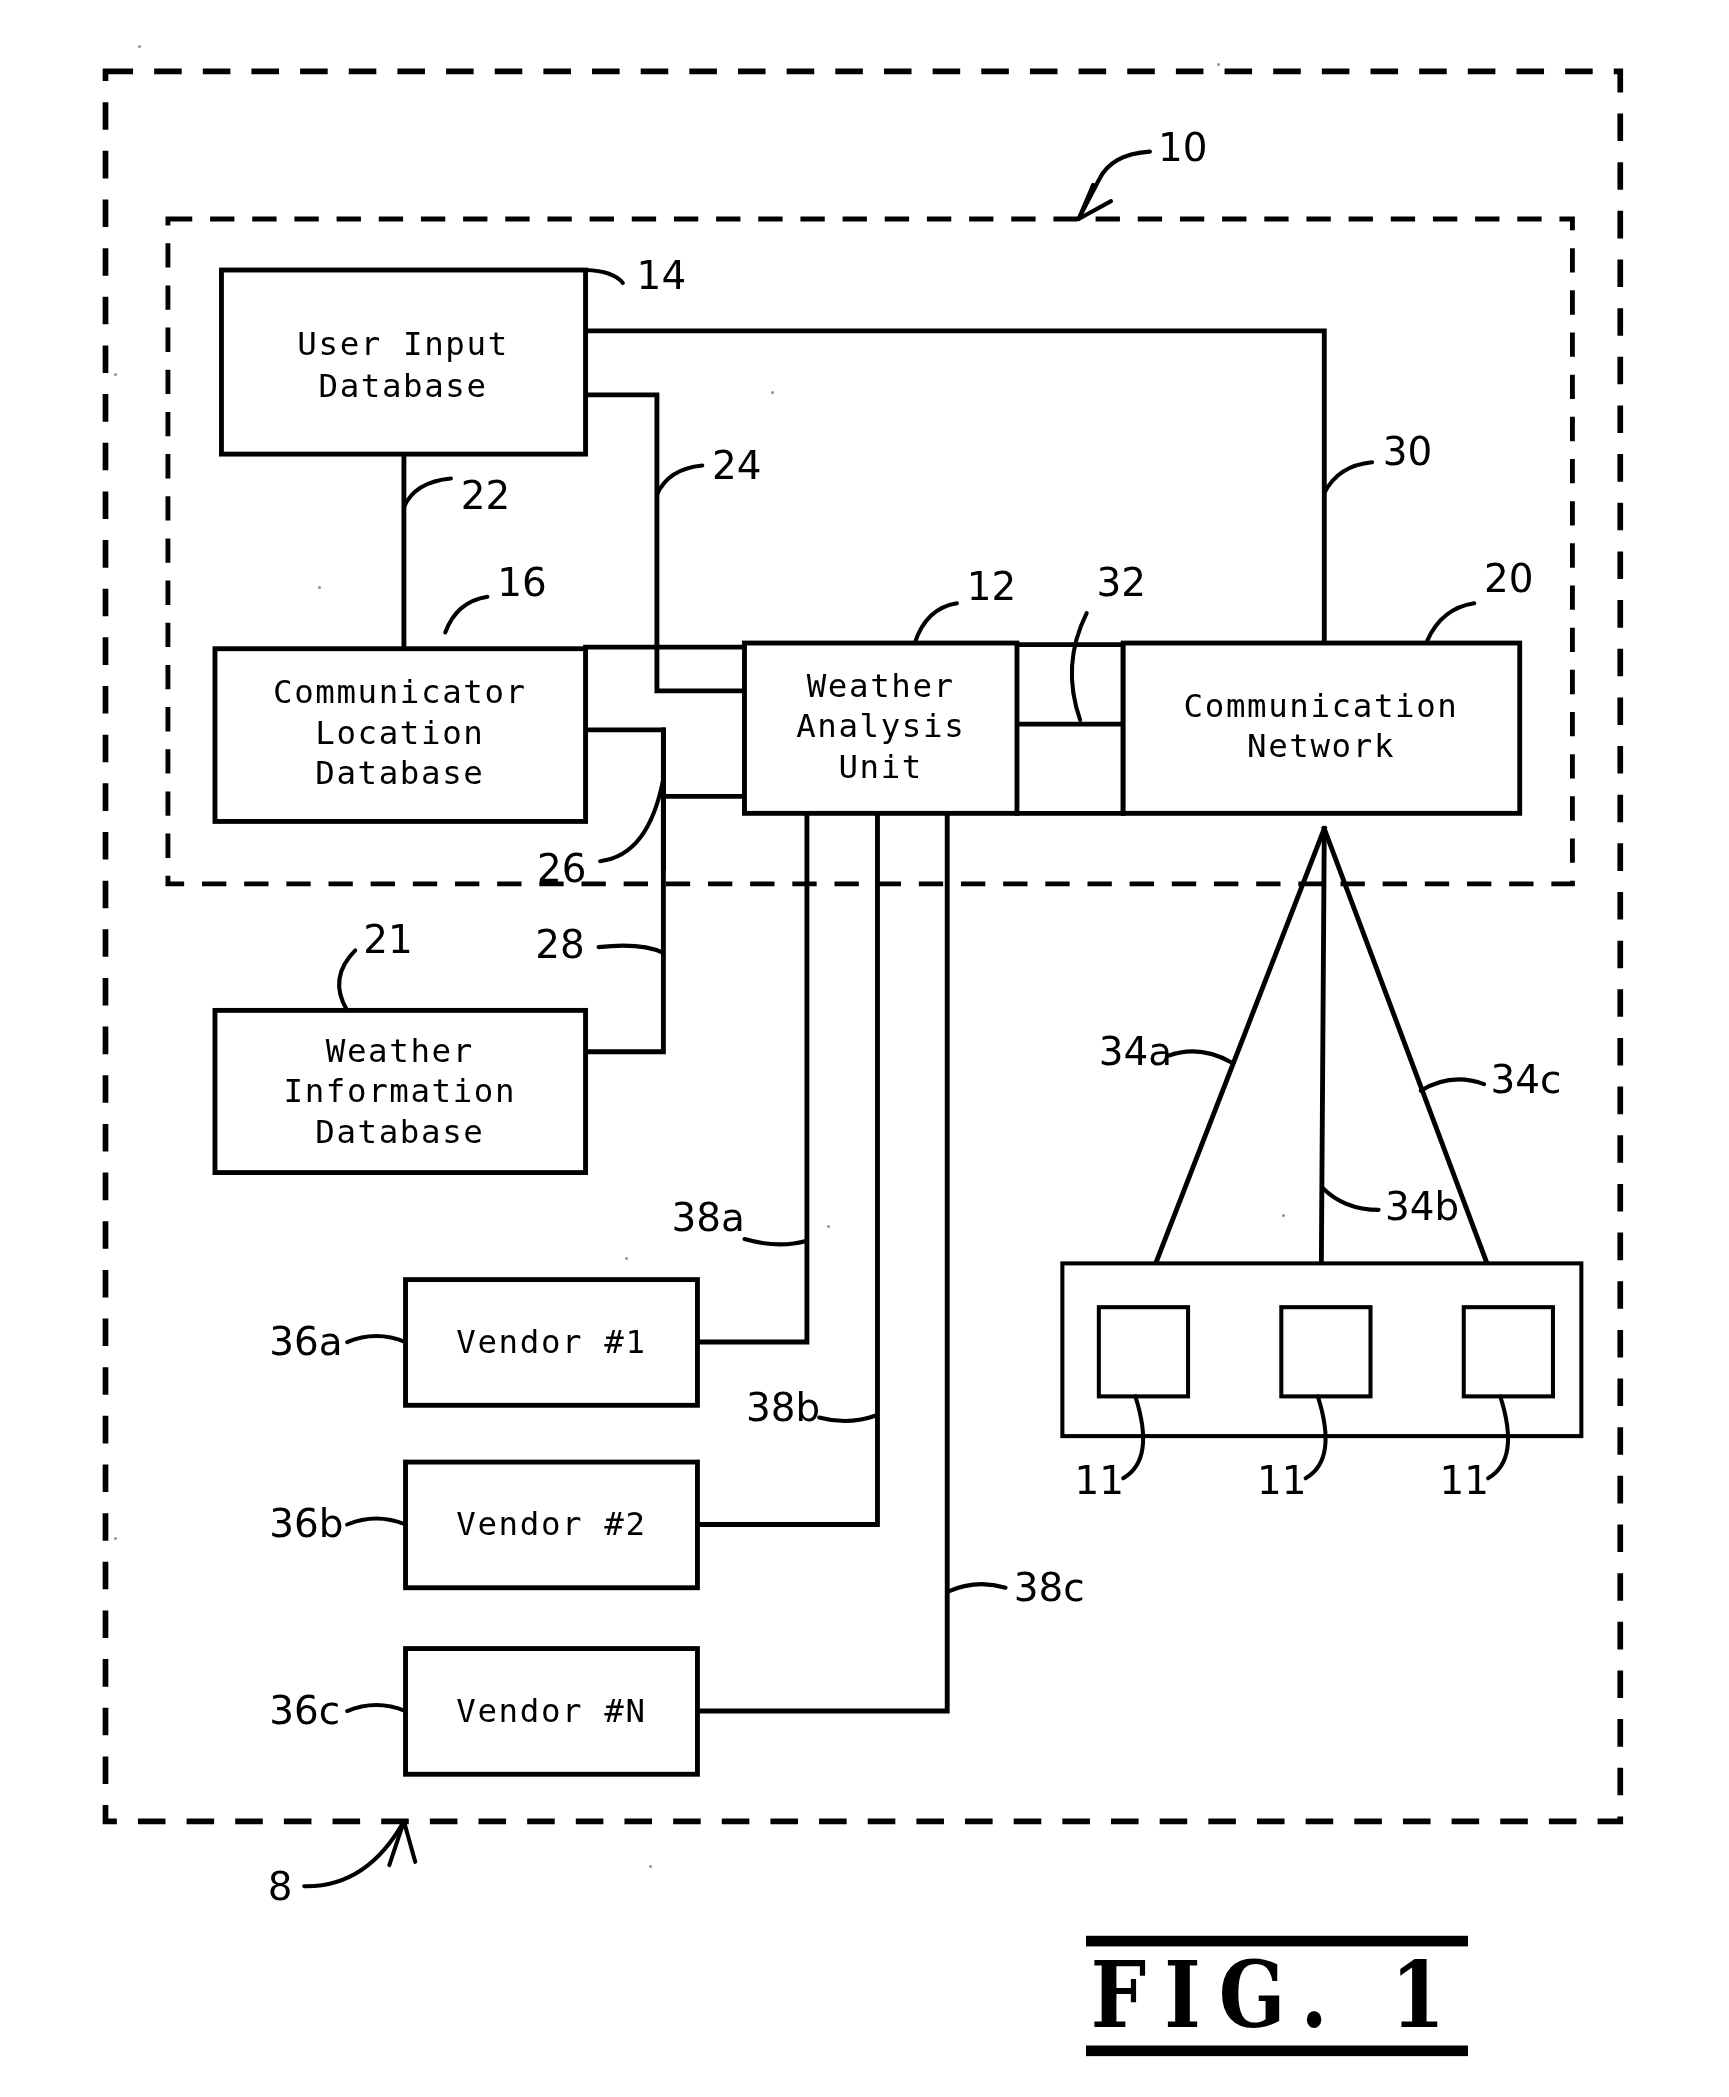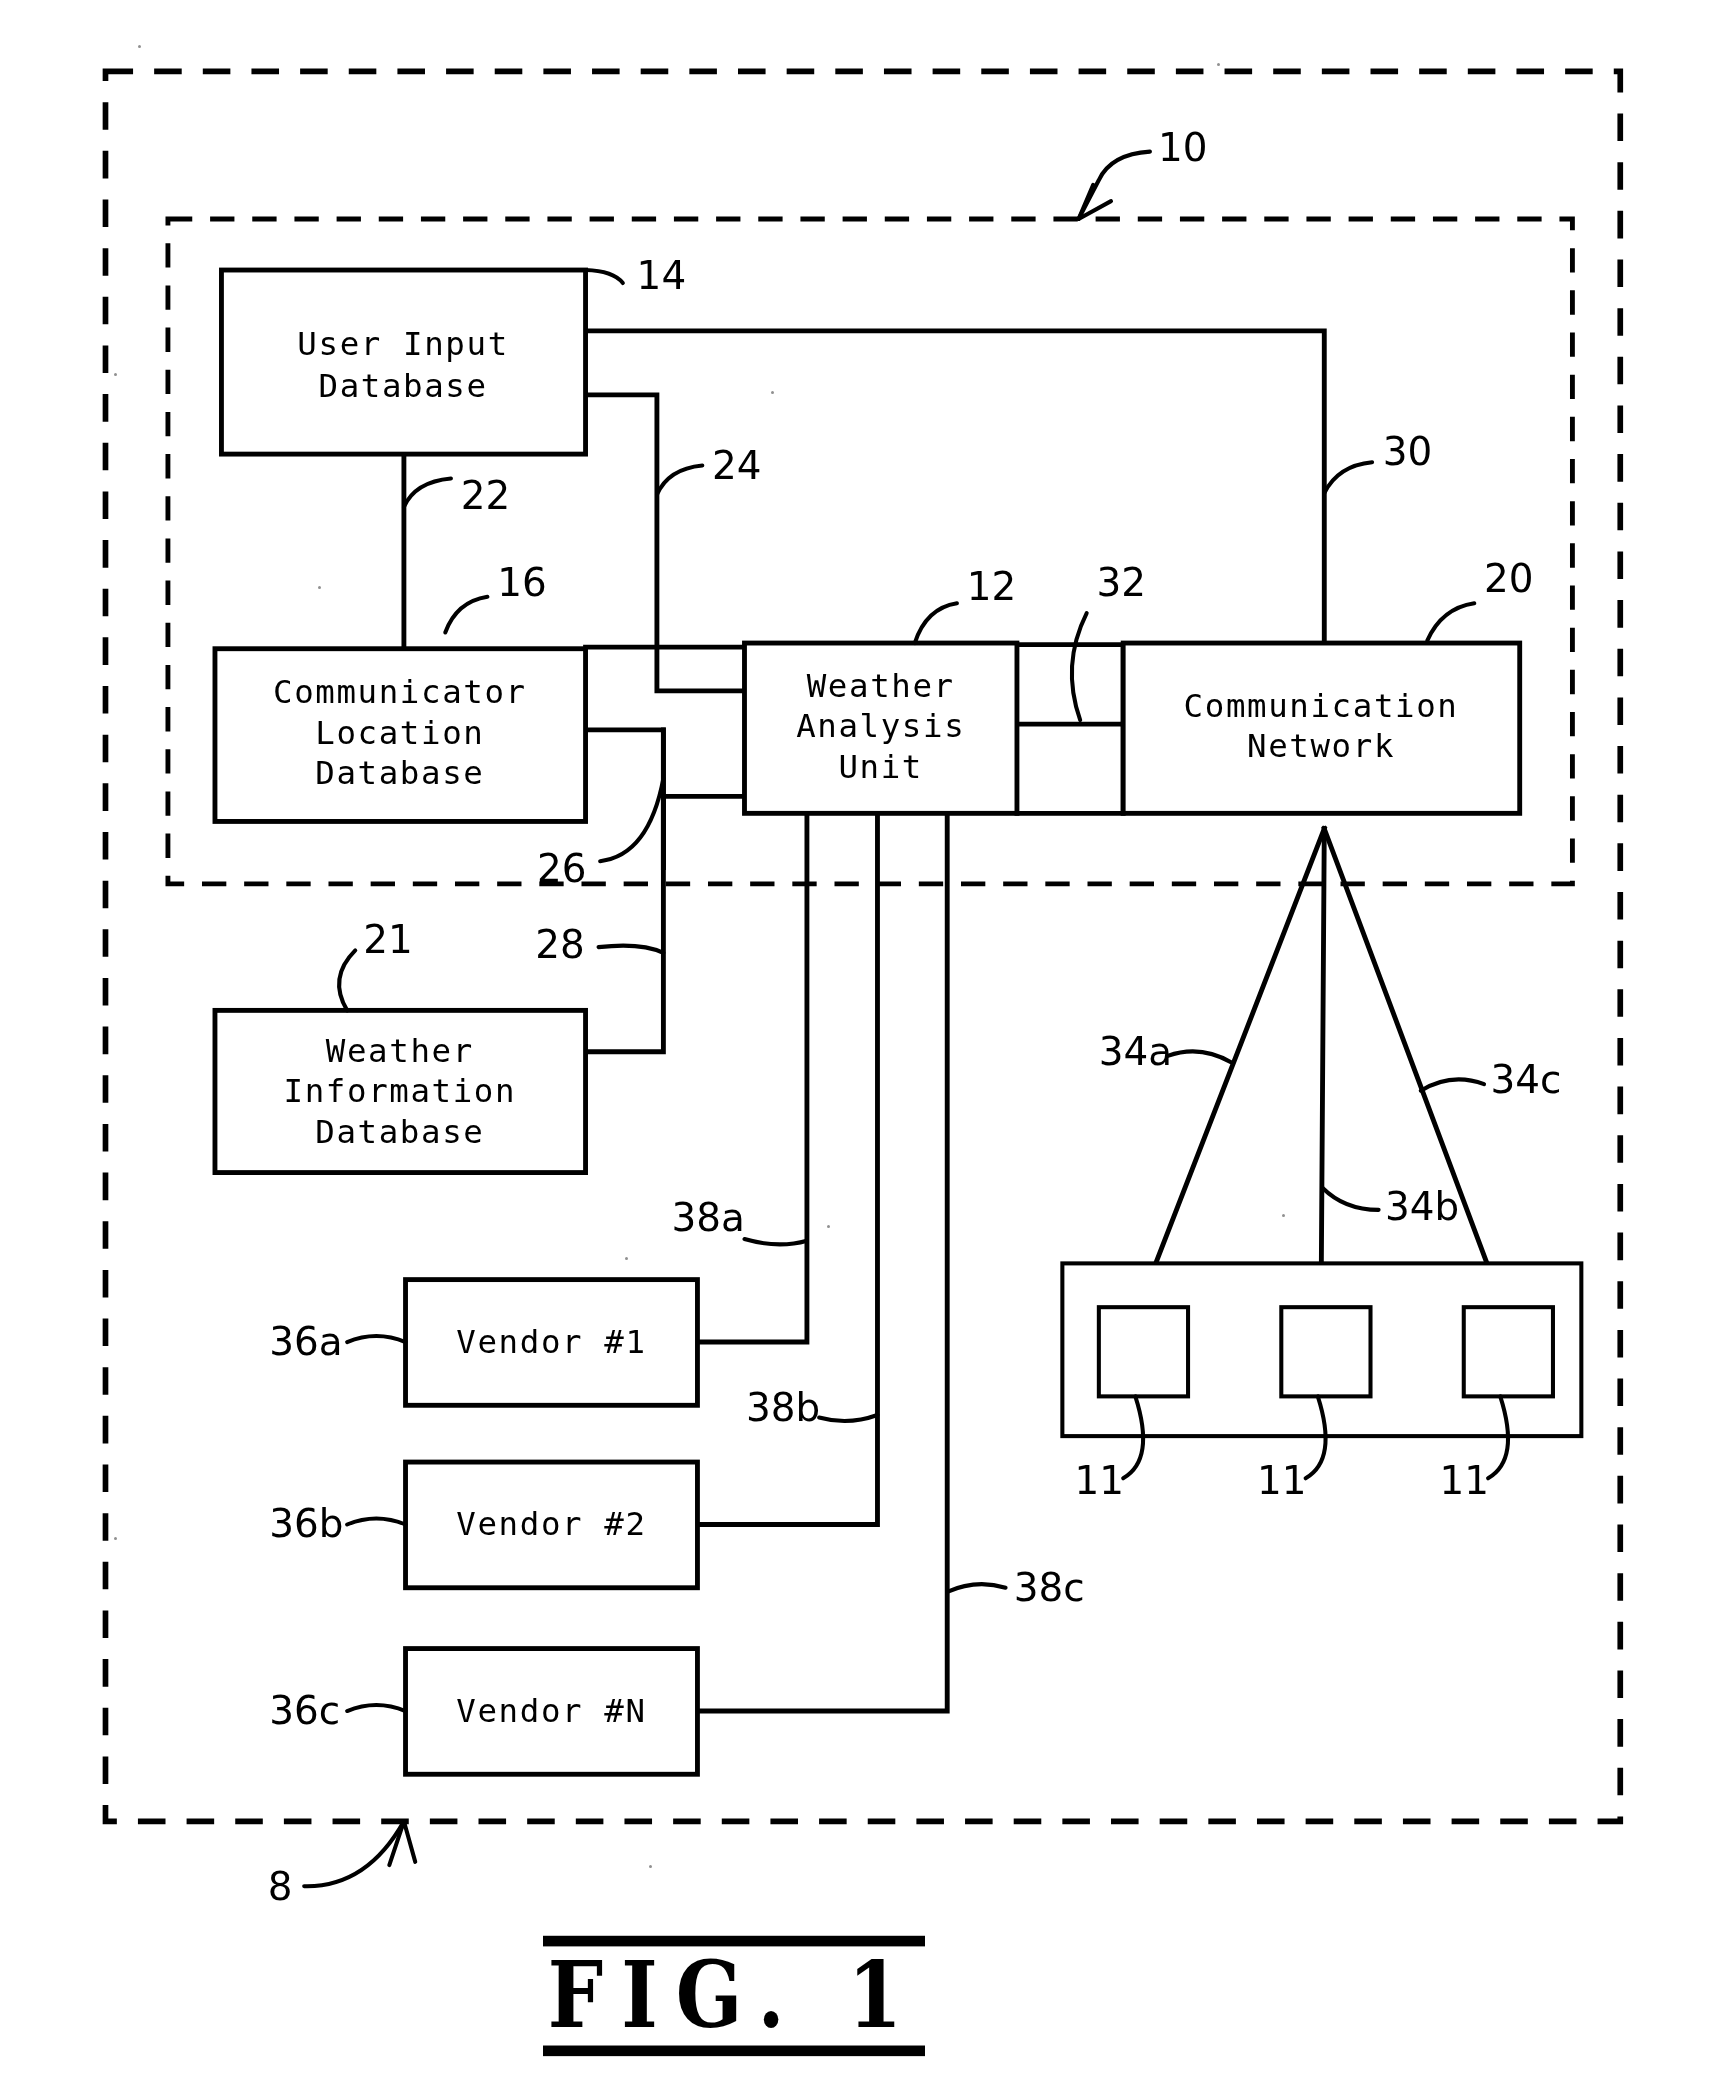--- a/index.html
+++ b/index.html
@@ -74,21 +74,21 @@
     font-family: "DejaVu Sans", sans-serif;
     font-size: 48px;
     fill: #000000;
     dominant-baseline: middle;
   }
   .fig-caption {
     position: absolute;
     left: 0;
     top: 1945px;
     width: 1468px;
-    text-align: center;
+    text-align: right;
   }
   .fig-caption .figtext {
     display: inline-block;
     font-family: "DejaVu Serif", serif;
     font-weight: bold;
     font-size: 78px;
     letter-spacing: 18px;
     color: #000000;
     border-top: 9px solid #000000;
     border-bottom: 9px solid #000000;

